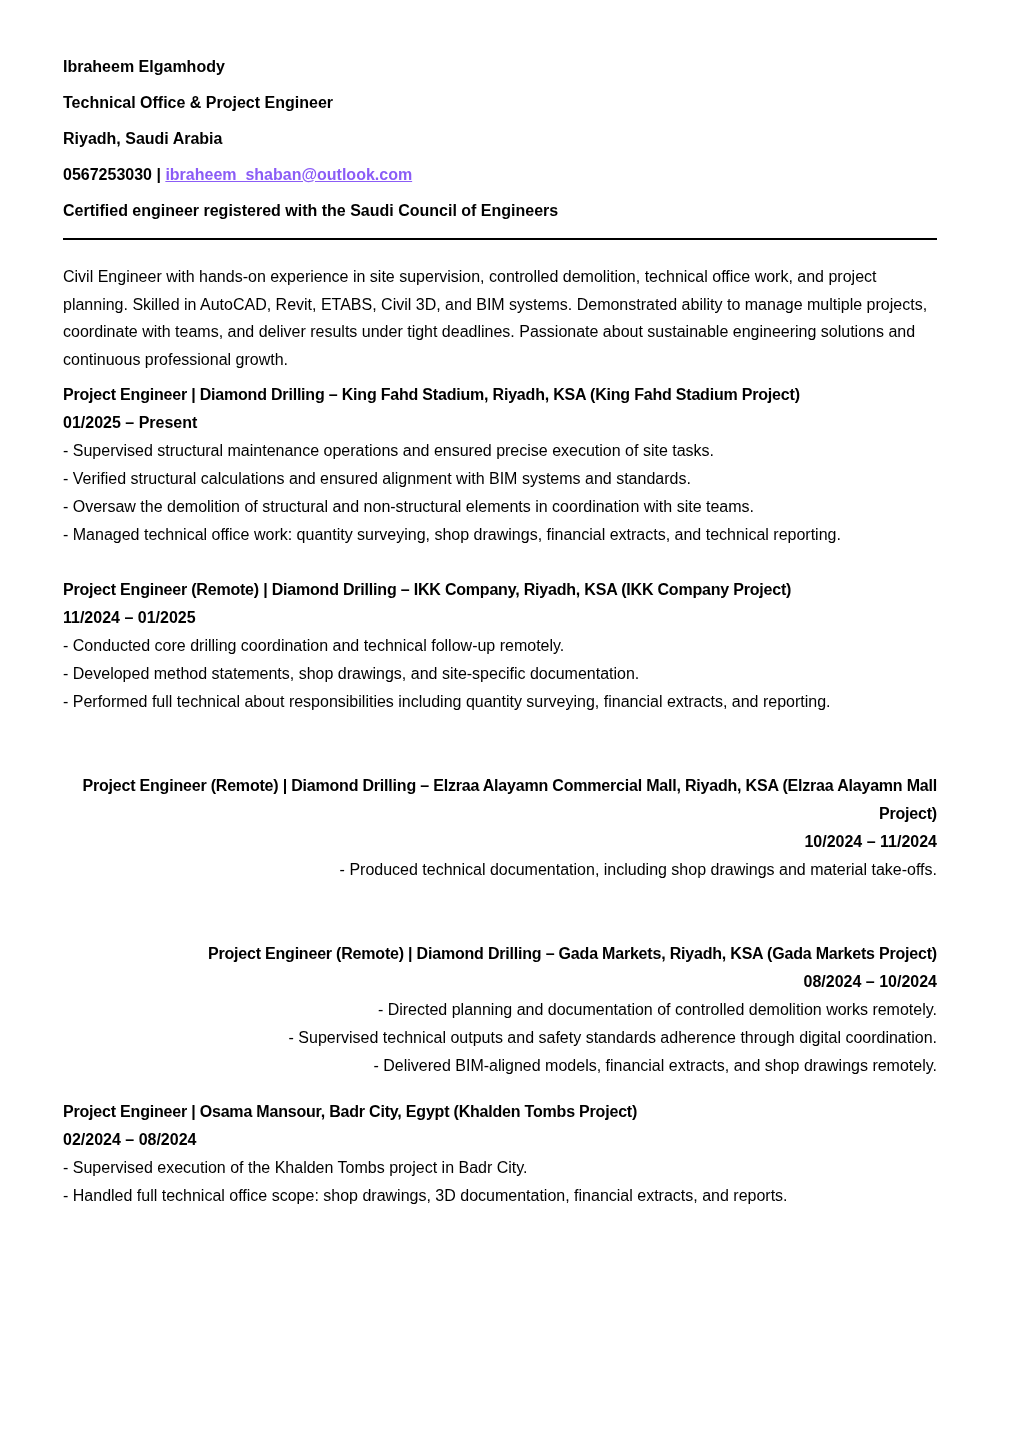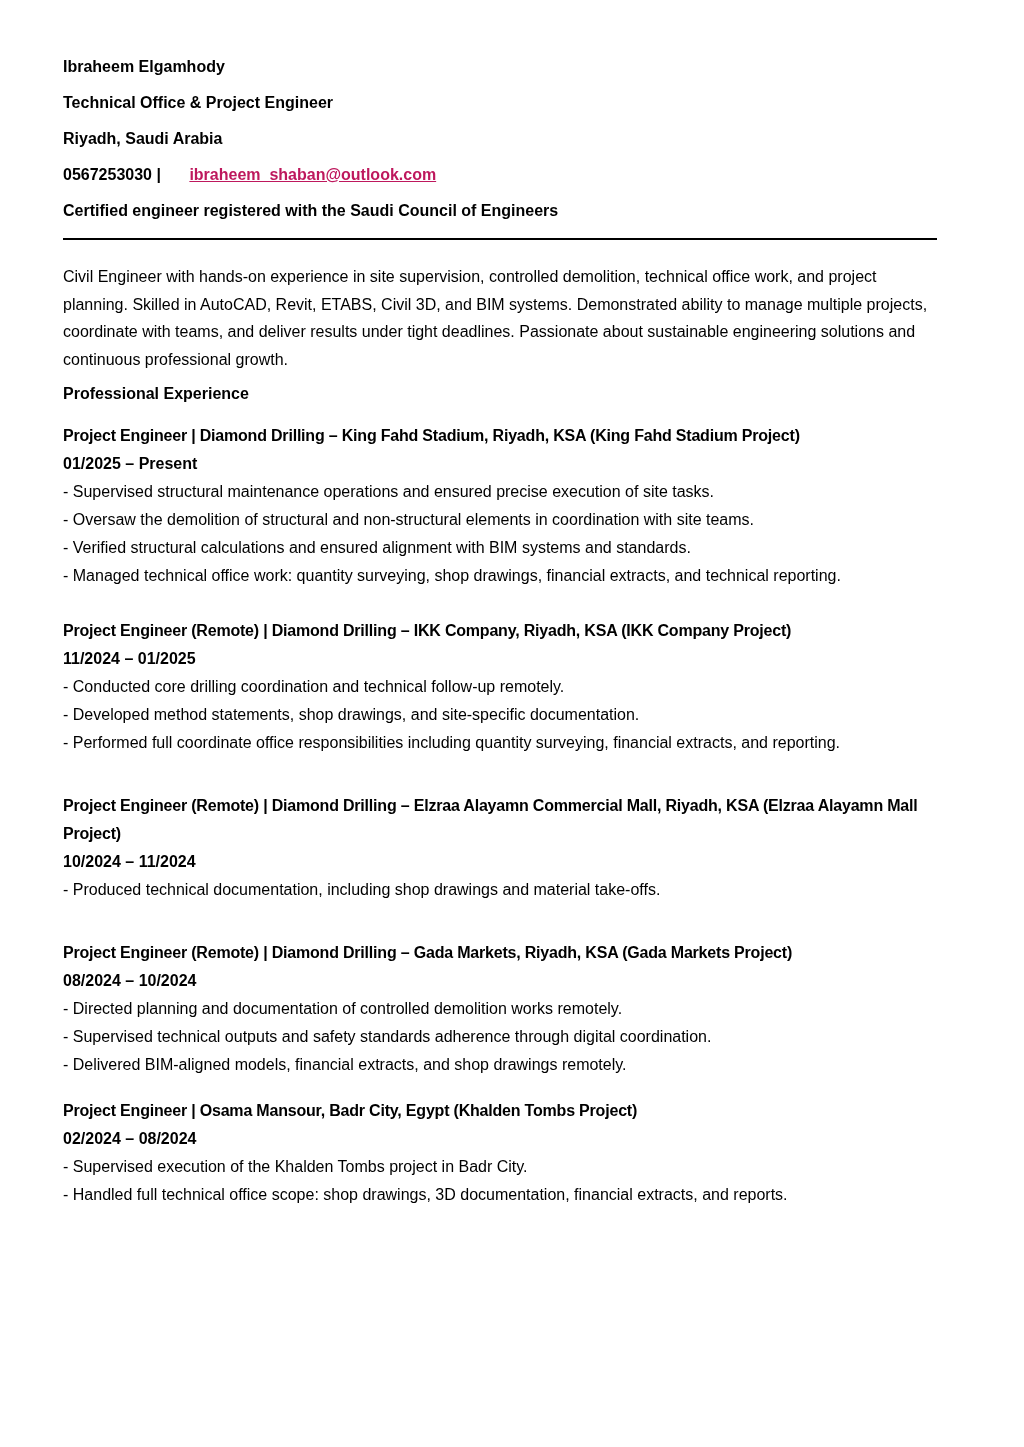--- a/index.html
+++ b/index.html
@@ -22,24 +22,23 @@
     padding: 58px 87px 30px 63px;
     background: #ffffff;
   }
   
   .hline {
     margin: 0 0 18px 0;
     line-height: 18px;
     font-weight: 700;
   }
   .email {
-    color: #be185d;
+    color: #8b5cf6;
     text-decoration: underline;
     font-weight: 700;
-    margin-left: 24px;
   }
   .rule {
     border-top: 2px solid #000000;
     height: 0;
     margin: 5px 0 0 0;
   }
   
   .summary {
     margin-top: 23px;
   }
@@ -68,21 +67,22 @@
     line-height: 28px;
   }
   .bullet {
     margin: 0;
     line-height: 28px;
   }
   .job {
     margin-top: 27px;
   }
   .job.mt-lg {
-    margin-top: 35px;
+    margin-top: 56px;
+    text-align: right;
   }
   .job.mt-sm {
     margin-top: 18px;
   }
   .job.mt-first {
     margin-top: 8px;
   }
 </style>
 </head>
 <body>
@@ -99,37 +99,36 @@
       <a class="email" href="#">ibraheem_shaban@outlook.com</a>
     </p>
     <p class="hline">Certified engineer registered with the Saudi Council of Engineers</p>
     <div class="rule"></div>
   </header>
 
   <section class="summary">
     <p class="body-text">Civil Engineer with hands-on experience in site supervision, controlled demolition, technical office work, and project planning. Skilled in AutoCAD, Revit, ETABS, Civil 3D, and BIM systems. Demonstrated ability to manage multiple projects, coordinate with teams, and deliver results under tight deadlines. Passionate about sustainable engineering solutions and continuous professional growth.</p>
   </section>
 
-  <p class="sec-heading exp-heading">Professional Experience</p>
 
   <section class="job mt-first">
     <p class="job-title">Project Engineer | Diamond Drilling – King Fahd Stadium, Riyadh, KSA (King Fahd Stadium Project)</p>
     <p class="job-dates">01/2025 – Present</p>
     <p class="bullet">- Supervised structural maintenance operations and ensured precise execution of site tasks.</p>
+    <p class="bullet">- Verified structural calculations and ensured alignment with BIM systems and standards.</p>
     <p class="bullet">- Oversaw the demolition of structural and non-structural elements in coordination with site teams.</p>
-    <p class="bullet">- Verified structural calculations and ensured alignment with BIM systems and standards.</p>
     <p class="bullet">- Managed technical office work: quantity surveying, shop drawings, financial extracts, and technical reporting.</p>
   </section>
 
   <section class="job">
     <p class="job-title">Project Engineer (Remote) | Diamond Drilling – IKK Company, Riyadh, KSA (IKK Company Project)</p>
     <p class="job-dates">11/2024 – 01/2025</p>
     <p class="bullet">- Conducted core drilling coordination and technical follow-up remotely.</p>
     <p class="bullet">- Developed method statements, shop drawings, and site-specific documentation.</p>
-    <p class="bullet">- Performed full coordinate office responsibilities including quantity surveying, financial extracts, and reporting.</p>
+    <p class="bullet">- Performed full technical about responsibilities including quantity surveying, financial extracts, and reporting.</p>
   </section>
 
   <section class="job mt-lg">
     <p class="job-title">Project Engineer (Remote) | Diamond Drilling – Elzraa Alayamn Commercial Mall, Riyadh, KSA (Elzraa Alayamn Mall Project)</p>
     <p class="job-dates">10/2024 – 11/2024</p>
     <p class="bullet">- Produced technical documentation, including shop drawings and material take-offs.</p>
   </section>
 
   <section class="job mt-lg">
     <p class="job-title">Project Engineer (Remote) | Diamond Drilling – Gada Markets, Riyadh, KSA (Gada Markets Project)</p>

